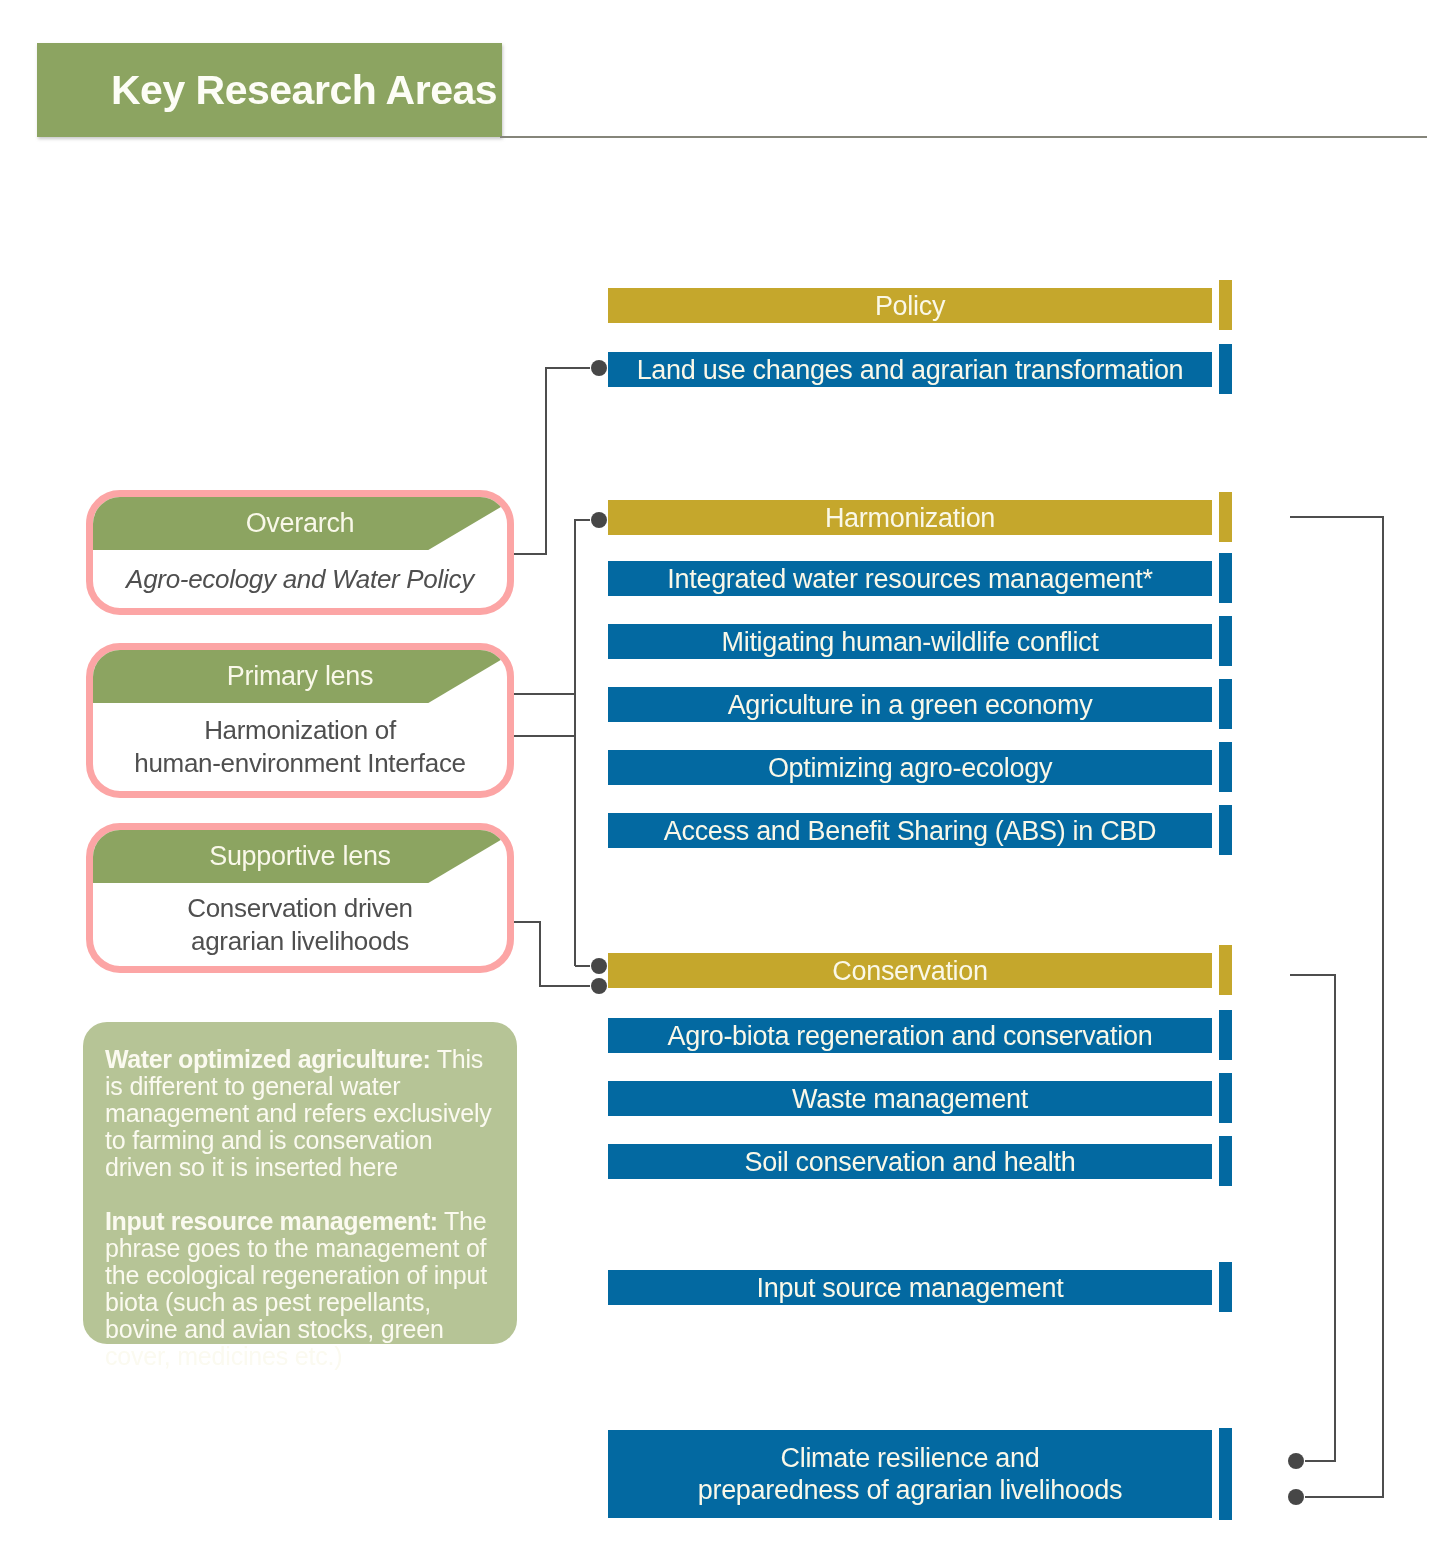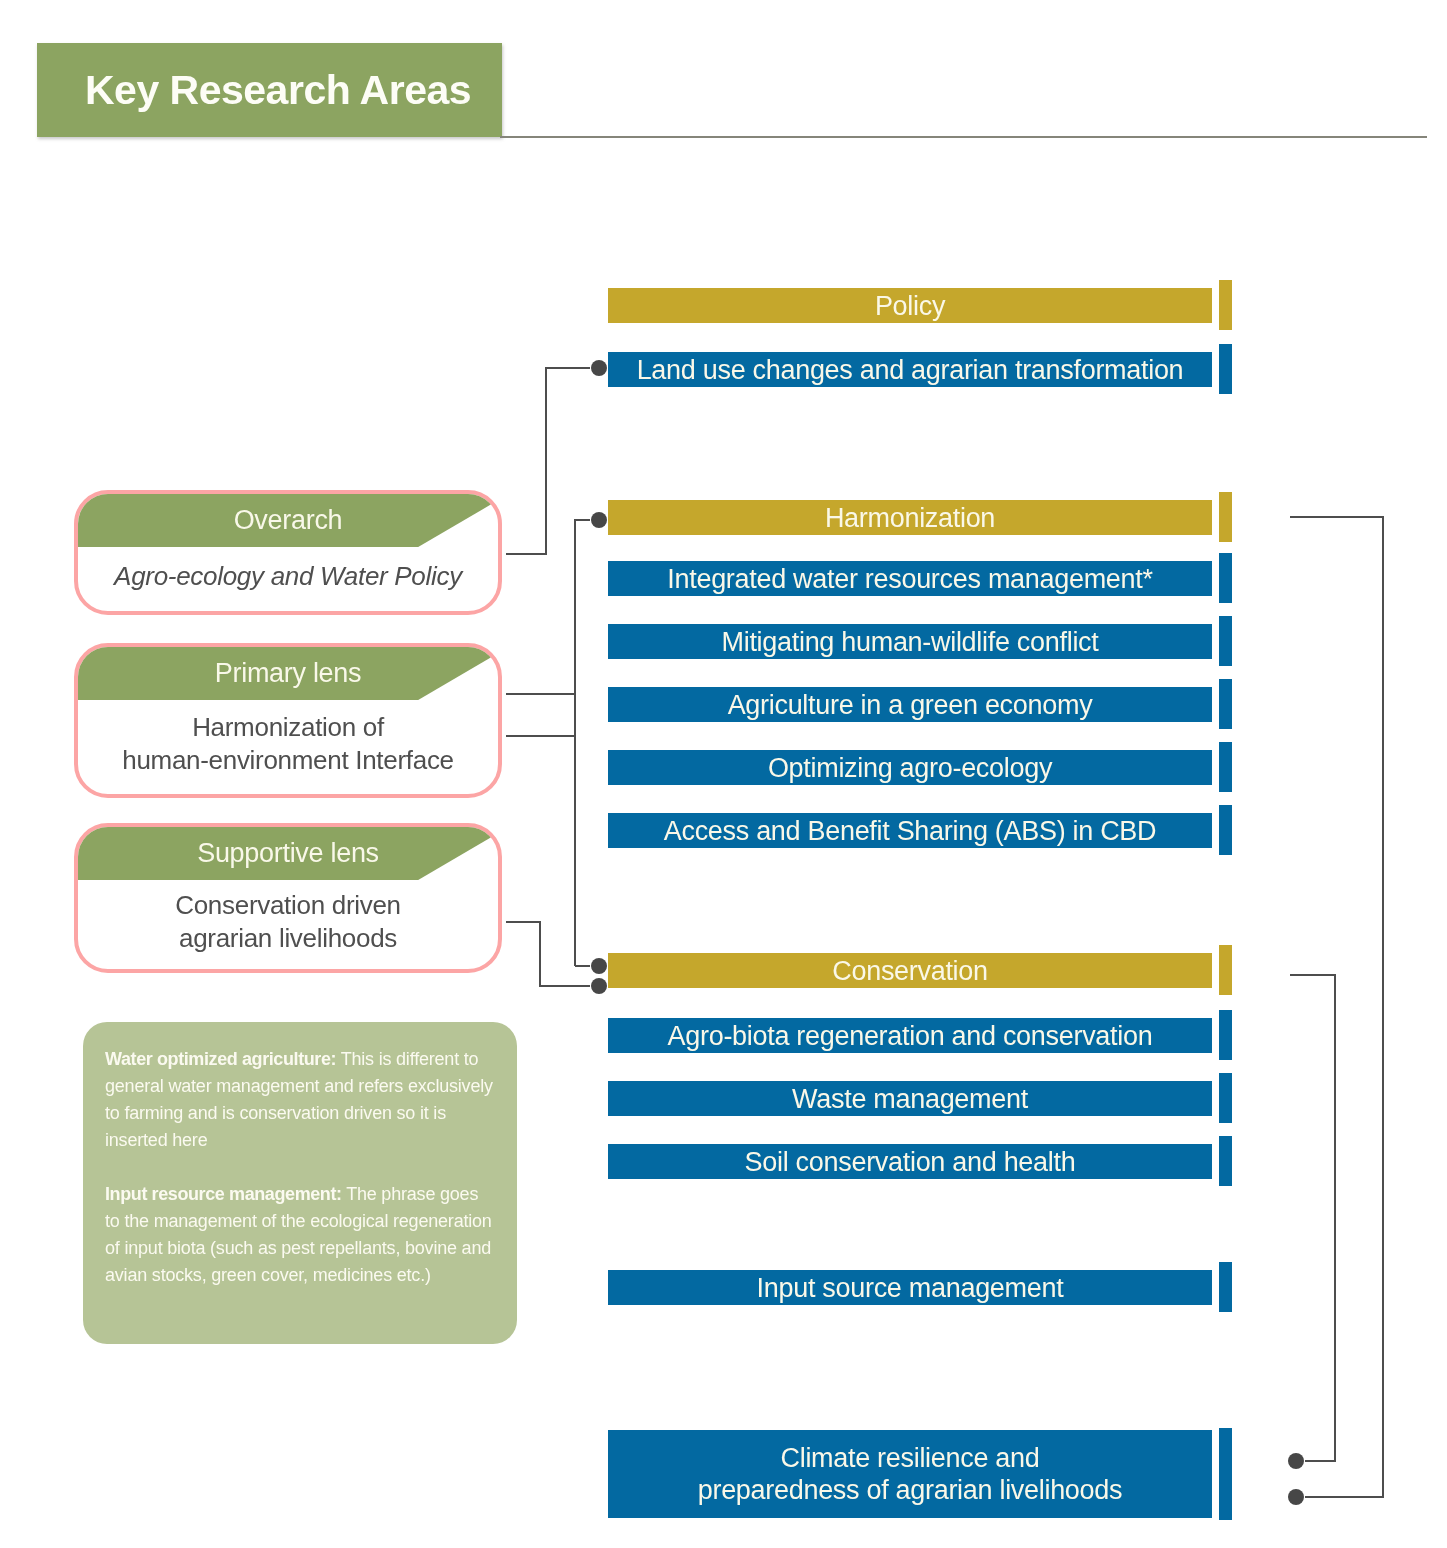--- a/index.html
+++ b/index.html
@@ -18,21 +18,21 @@
     left: 37px; top: 43px;
     width: 465px; height: 94px;
     background: #8CA461;
     display: flex; align-items: center;
     box-shadow: 1px 2px 3px rgba(100,100,100,0.35);
   }
   .title-box span {
     color: #fdfdf6;
     font-size: 41px;
     font-weight: bold;
-    padding-left: 48px;
+    padding-left: 74px;
     letter-spacing: -0.5px;
   }
   .title-rule {
     position: absolute;
     left: 500px; top: 136px;
     width: 927px; height: 2px;
     background: #85857a;
   }
 
   
@@ -41,25 +41,25 @@
     left: 0; top: 0;
     width: 1447px; height: 1548px;
     pointer-events: none;
   }
   .connectors path { stroke: #4d4d4d; stroke-width: 2; fill: none; }
   .connectors circle { fill: #474747; }
 
   
   .lens {
     position: absolute;
-    left: 74px;
+    left: 86px;
     width: 428px;
     box-sizing: border-box;
     background: #ffffff;
-    border: 4px solid #fca5a5;
+    border: 7px solid #fca5a5;
     border-radius: 34px;
     overflow: hidden;
   }
   .lens-header {
     background: #8CA461;
     height: 53px;
     display: flex; align-items: center; justify-content: center;
     clip-path: polygon(0 0, 100% 0, 100% 12%, 81% 100%, 0 100%);
   }
   .lens-header span {
@@ -85,21 +85,21 @@
   
   .note {
     position: absolute;
     left: 83px; top: 1022px;
     width: 434px; height: 322px;
     box-sizing: border-box;
     background: #B6C496;
     border-radius: 24px;
     padding: 24px 22px 0 22px;
     color: #fbfaf0;
-    font-size: 18px;
+    font-size: 25px;
     line-height: 27px;
     letter-spacing: -0.2px;
   }
   .note p { margin: 0 0 27px 0; }
   .note b { letter-spacing: -0.4px; }
 
   
   .bar-row {
     position: absolute;
     left: 608px;

